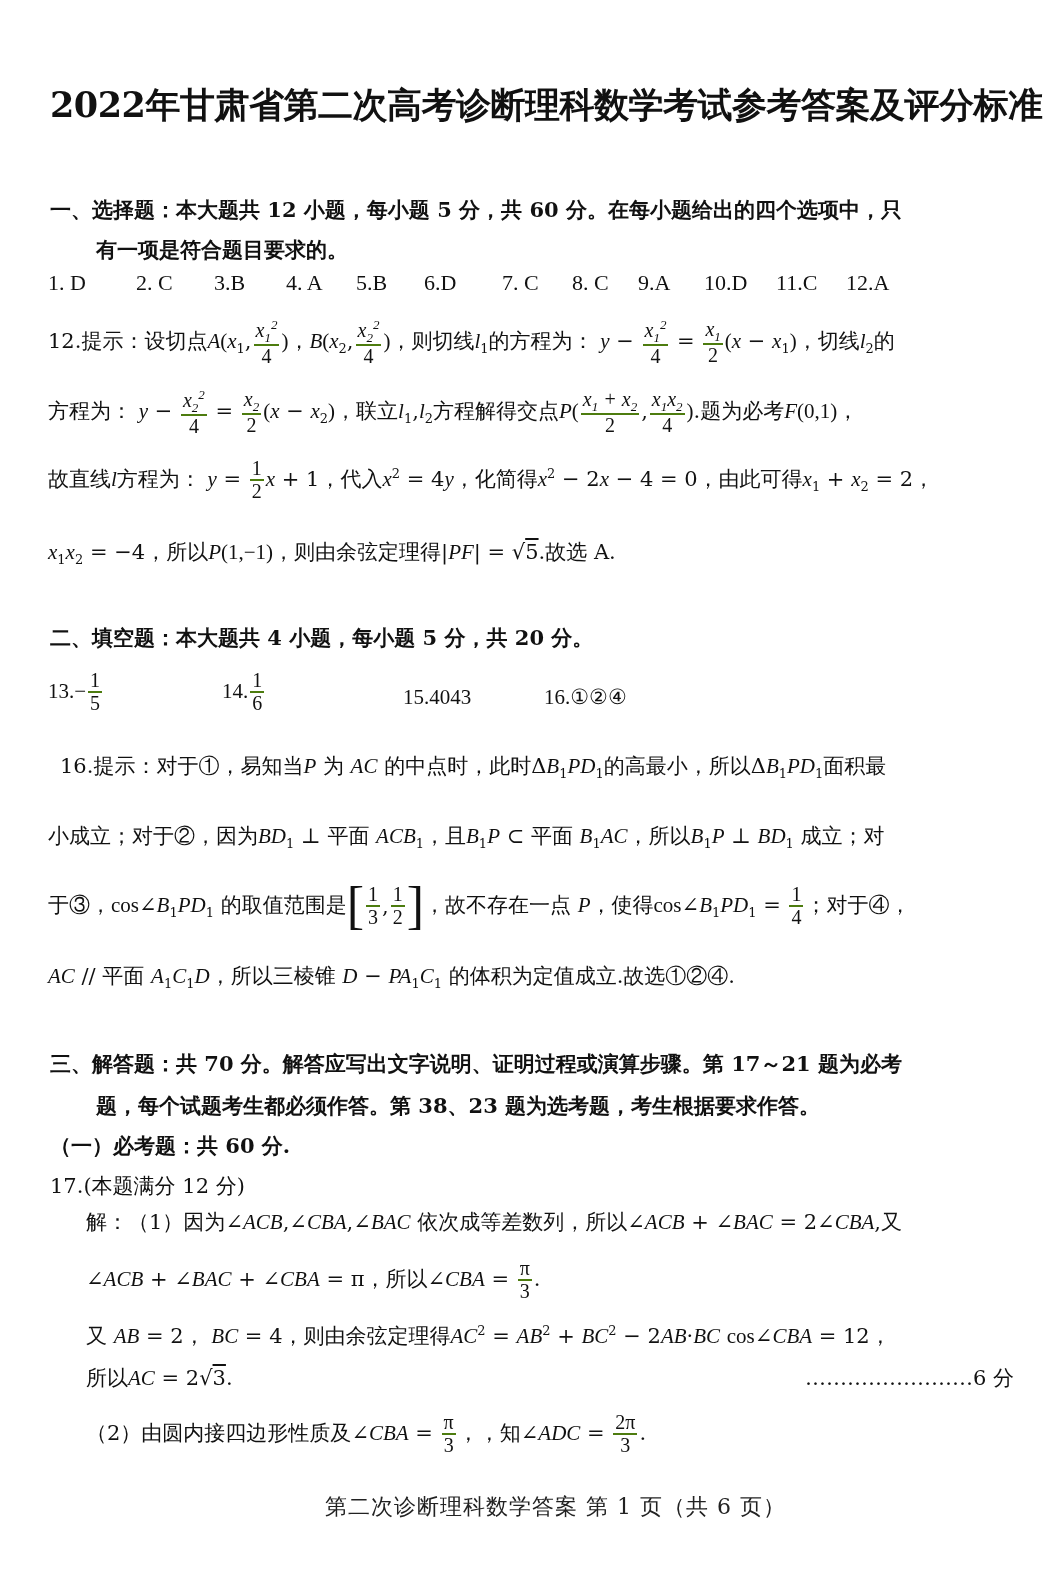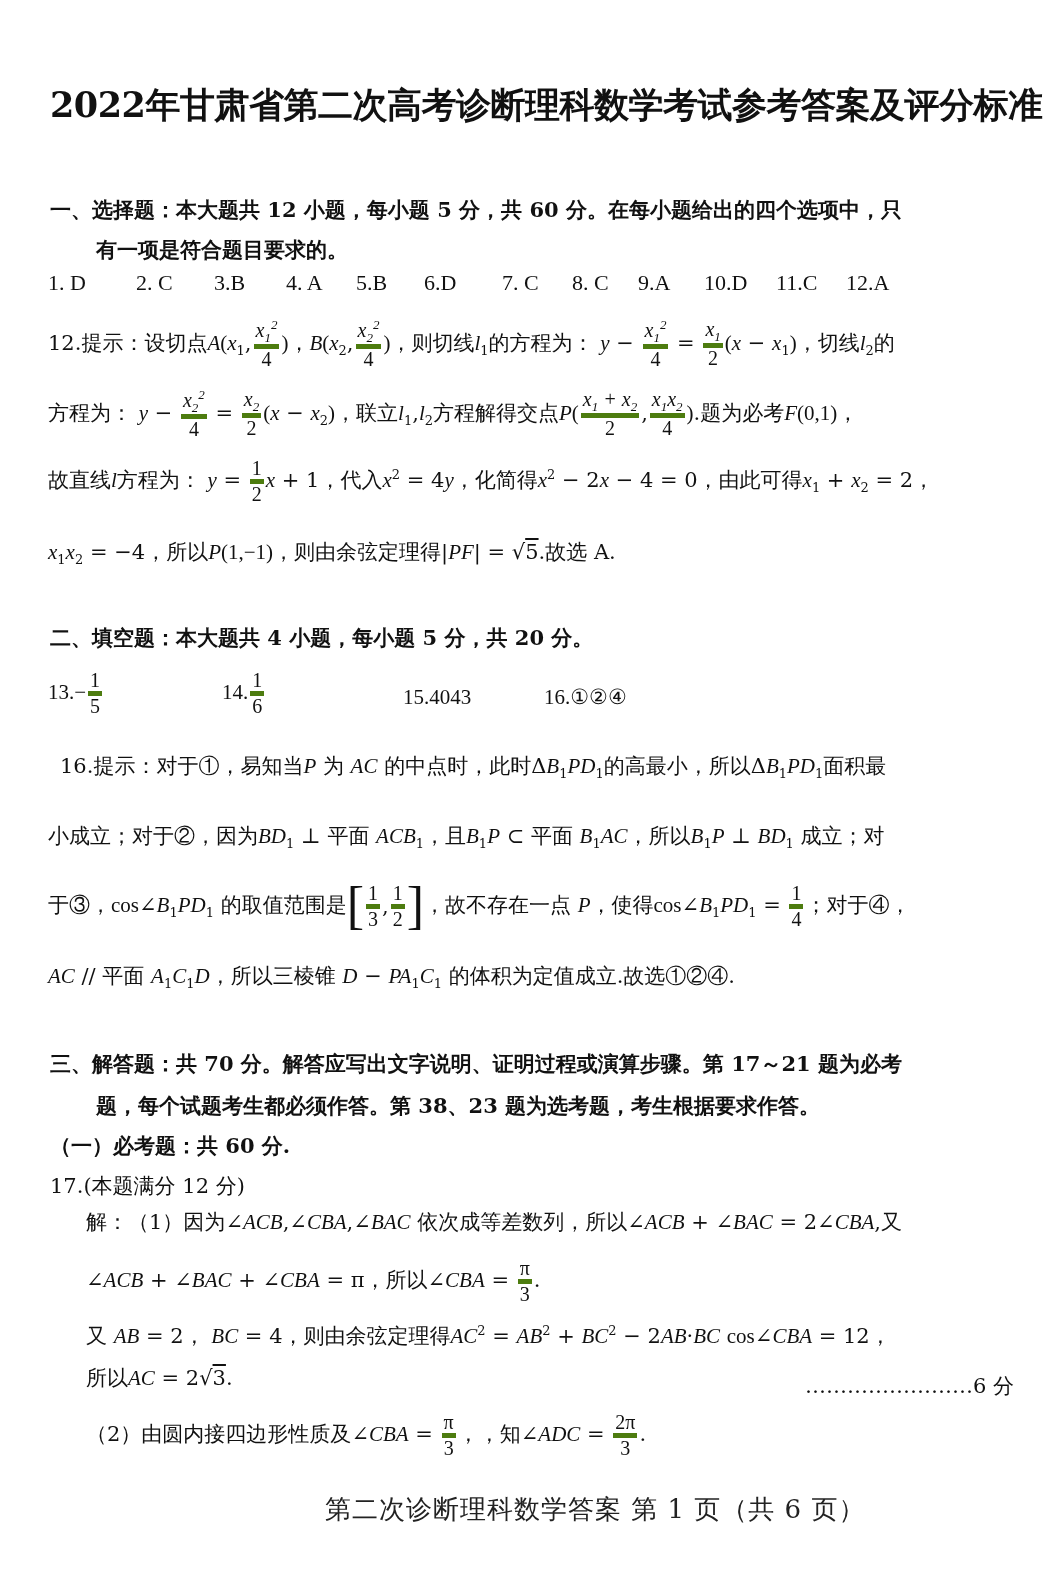--- a/index.html
+++ b/index.html
@@ -8,24 +8,24 @@
   .abs { position:absolute; white-space:nowrap; }
   .title { left:50px; top:82px; font-size:35px; font-weight:bold; letter-spacing:-0.5px;
            font-family:"DejaVu Serif","Liberation Serif",serif; }
   .sec { font-size:21px; font-weight:bold; }
   .txt { font-size:21px; }
   .m { font-family:"Liberation Serif","DejaVu Serif",serif; font-style:italic; }
   .mr { font-family:"Liberation Serif","DejaVu Serif",serif; }
   sub, sup { font-size:13px; }
   .frac { display:inline-flex; flex-direction:column; align-items:center; vertical-align:middle;
           font-family:"Liberation Serif","DejaVu Serif",serif; font-size:20px; line-height:1.05; margin:0 2px; }
-  .frac .num { border-bottom:5px solid #4d7c0f; padding:0 2px; }
+  .frac .num { border-bottom:2px solid #4d7c0f; padding:0 2px; }
   .frac .den { padding:0 2px; }
   .answers span { display:inline-block; font-family:"Liberation Serif",serif; font-size:22px; }
-  .footer { left:325px; top:1492px; font-size:26px; color:#222; letter-spacing:1px; }
+  .footer { left:325px; top:1492px; font-size:22px; color:#222; letter-spacing:1px; }
   .bracket { display:inline-flex; align-items:center; vertical-align:middle; }
   .bracket .b { font-size:52px; font-weight:200; line-height:1; font-family:"Liberation Serif",serif; }
 </style>
 </head>
 <body>
 
 <div class="abs title">2022年甘肃省第二次高考诊断理科数学考试参考答案及评分标准</div>
 
 <div class="abs sec" style="left:50px;top:196px;">一、选择题：本大题共 12 小题，每小题 5 分，共 60 分。在每小题给出的四个选项中，只</div>
 <div class="abs sec" style="left:96px;top:236px;">有一项是符合题目要求的。</div>
@@ -130,21 +130,21 @@
       <span class="num">π</span>
       <span class="den">3</span>
     </span>.
 </div>
 <div class="abs txt" style="left:86px;top:1322px;">
   <span>又</span> <span class="m">AB</span> = 2<span>，</span> <span class="m">BC</span> = 4<span>，则由余弦定理得</span><span class="m">AC</span><sup>2</sup> = <span class="m">AB</span><sup>2</sup> + <span class="m">BC</span><sup>2</sup> − 2<span class="m">AB</span>·<span class="m">BC</span> <span class="mr">cos∠</span><span class="m">CBA</span> = 12，
 </div>
 <div class="abs txt" style="left:86px;top:1364px;">
   <span>所以</span><span class="m">AC</span> = 2√<span style="text-decoration:overline">3</span>.
 </div>
-<div class="abs txt" style="left:805px;top:1364px;margin-top:8px;">……………………6 分</div>
+<div class="abs txt" style="left:805px;top:1364px;">……………………6 分</div>
 <div class="abs txt" style="left:86px;top:1412px;">
   <span>（2）由圆内接四边形性质及</span>∠<span class="m">CBA</span> = <span class="frac">
       <span class="num">π</span>
       <span class="den">3</span>
     </span>，<span>，知</span>∠<span class="m">ADC</span> = <span class="frac">
       <span class="num">2π</span>
       <span class="den">3</span>
     </span>.
 </div>
 

